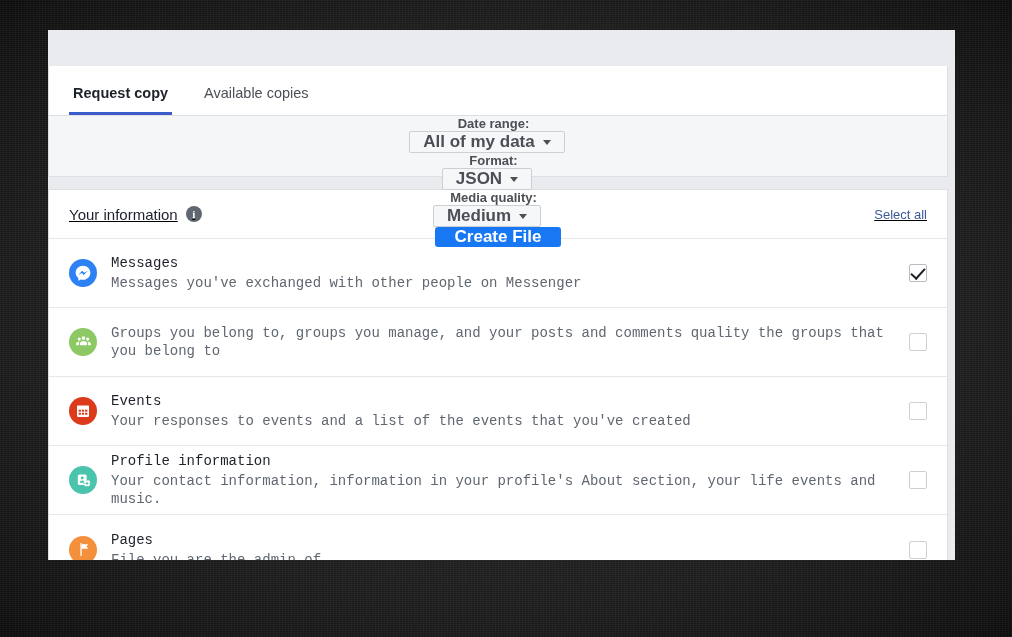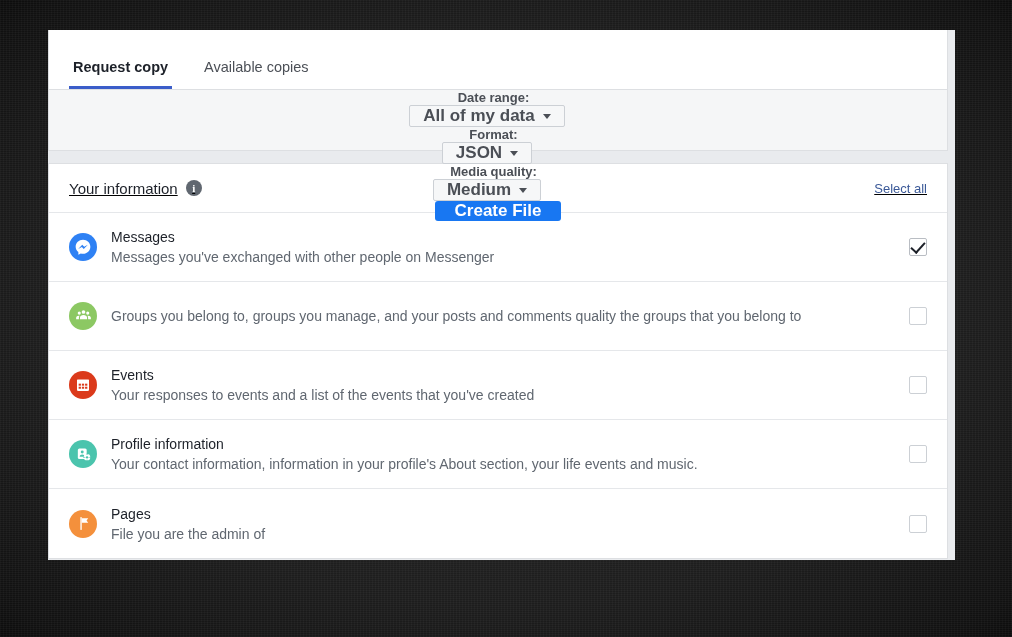--- a/index.html
+++ b/index.html
@@ -53,24 +53,25 @@
   .top-card {
     background: #ffffff;
     border: 1px solid #dddfe2;
     border-top: none;
     width: 900px;
   }
 
   .tabs {
     display: flex;
     align-items: flex-end;
-    height: 60px;
+    height: 50px;
     padding: 0 20px;
     background: #ffffff;
     border-bottom: 1px solid #dddfe2;
+    margin-top: 36px;
   }
 
   .tab {
     font-size: 14.5px;
     color: #4b4f56;
     padding: 0 4px 12px 4px;
     margin-right: 28px;
     cursor: pointer;
     border-bottom: 3px solid transparent;
     line-height: 1;
@@ -196,21 +197,21 @@
     width: 28px; height: 28px;
     border-radius: 50%;
     flex: 0 0 28px;
     margin-right: 14px;
     display: flex;
     align-items: center;
     justify-content: center;
   }
   .row-icon svg { display: block; }
 
-  .row-text { flex: 1; min-width: 0; }
+  .row-text { flex: 1; min-width: 0; font-family: Liberation Mono, monospace; }
   .row-title {
     font-size: 14px;
     color: #1d2129;
     line-height: 18px;
     margin-bottom: 2px;
   }
   .row-desc {
     font-size: 14px;
     color: #606770;
     line-height: 18px;

